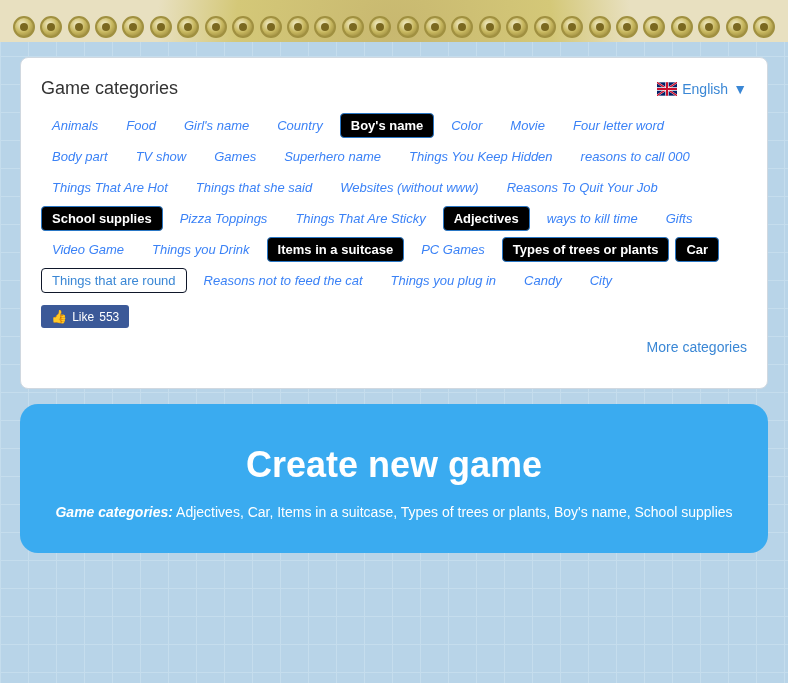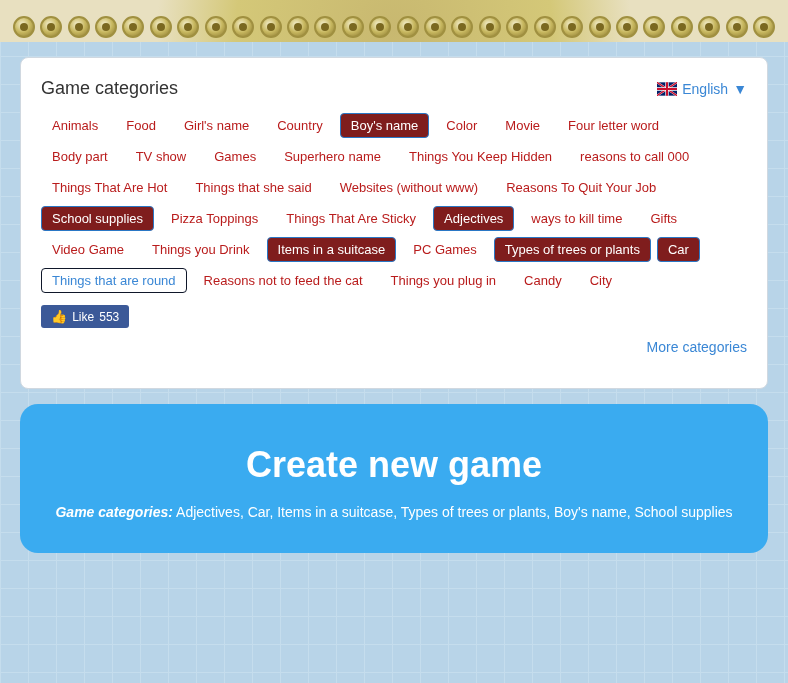--- a/index.html
+++ b/index.html
@@ -111,28 +111,30 @@
       padding: 4px 10px;
       border-radius: 4px;
       font-size: 13px;
       cursor: pointer;
       border: 1px solid transparent;
       white-space: nowrap;
     }
 
     .tag-default {
       background: transparent;
-      color: #b91c1c;
+      color: #3b82f6;
       border-color: transparent;
+      font-style: italic;
     }
 
     .tag-selected {
-      background: #7f1d1d;
+      background: #000000;
       color: #fff;
       border-color: #2a77c5;
+      font-weight: bold;
     }
 
     .tag-outline {
       background: transparent;
       color: #333;
       border: 1px solid #0f172a;
       color: #3a87d5;
     }
 
     .more-categories {

